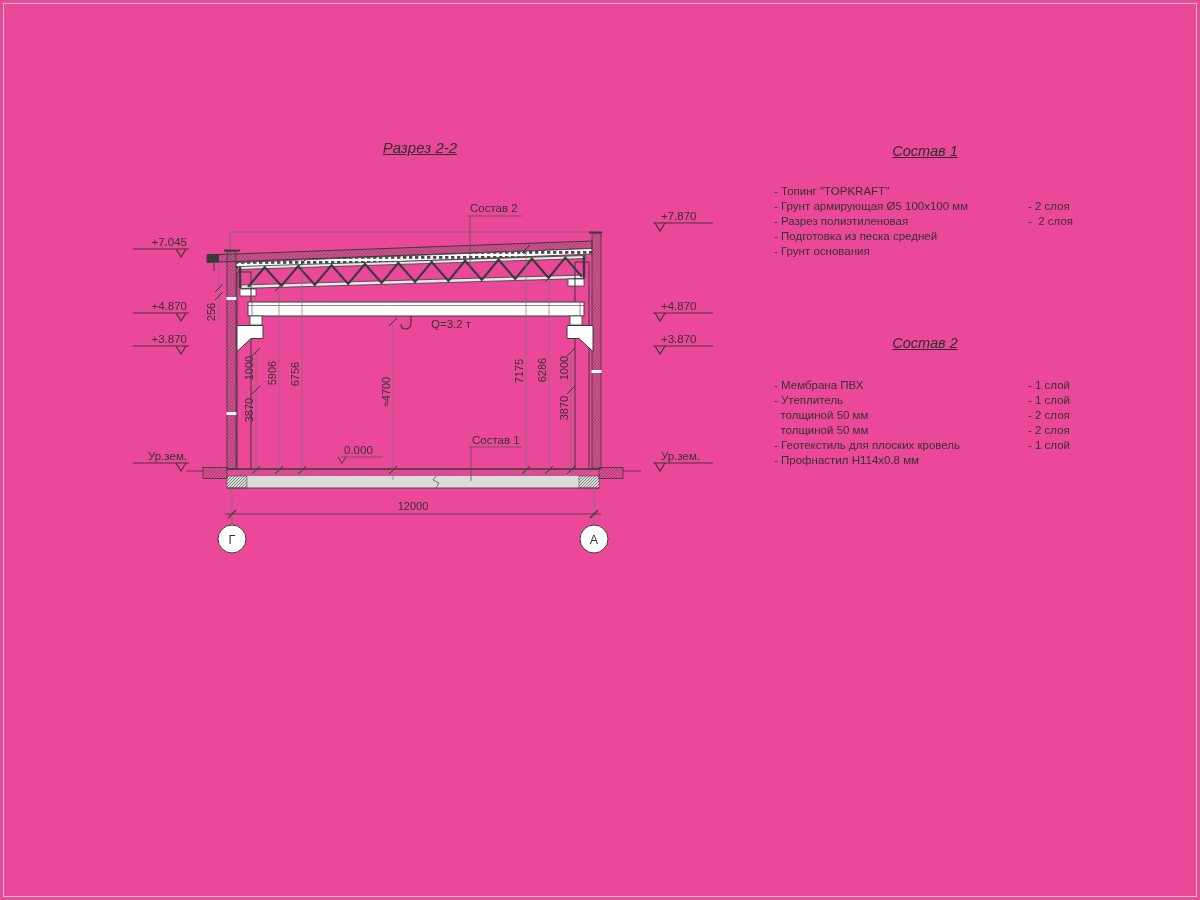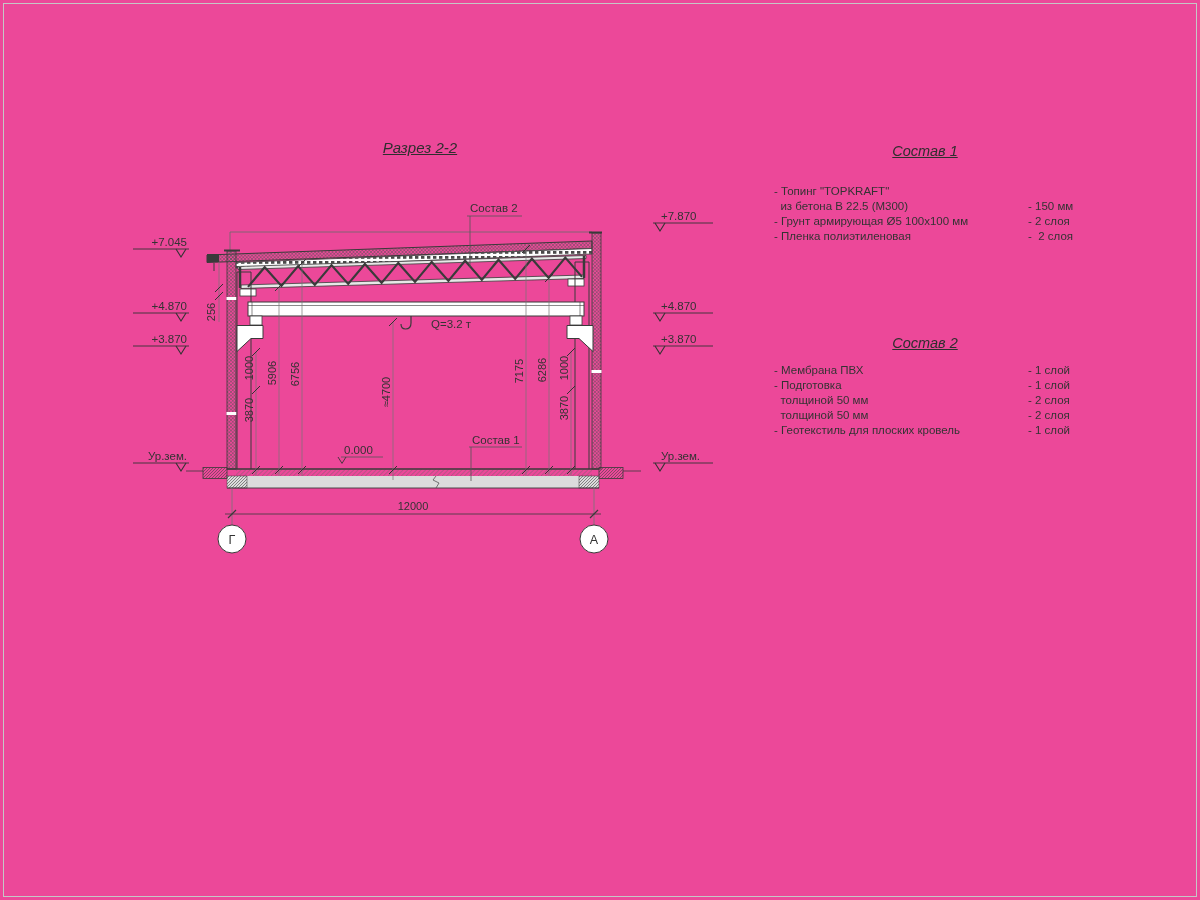--- a/index.html
+++ b/index.html
@@ -170,52 +170,60 @@
   </svg>
 
   <div class="spec" style="top:143px">
     <h2>Состав 1</h2>
     <div class="rows" style="margin-top:25px">
       <div class="row">
           <span class="n">- Топинг "TOPKRAFT"</span>
           <span class="v"></span>
         </div>
       <div class="row">
-          <span class="n">  из бетона В 22.5 (М300)</span>
-          <span class="v">- 150 мм</span>
-        </div>
-      <div class="row">
           <span class="n">- Грунт армирующая Ø5 100x100 мм</span>
           <span class="v">- 2 слоя</span>
         </div>
       <div class="row">
-          <span class="n">- Пленка полиэтиленовая</span>
+          <span class="n">- Разрез полиэтиленовая</span>
           <span class="v">-  2 слоя</span>
+        </div>
+      <div class="row">
+          <span class="n">- Подготовка из песка средней</span>
+          <span class="v"></span>
+        </div>
+      <div class="row">
+          <span class="n">- Грунт основания</span>
+          <span class="v"></span>
         </div>
     </div>
   </div>
 
   <div class="spec" style="top:335px">
     <h2>Состав 2</h2>
-    <div class="rows" style="margin-top:12px">
+    <div class="rows" style="margin-top:27px">
       <div class="row">
           <span class="n">- Мембрана ПВХ</span>
           <span class="v">- 1 слой</span>
         </div>
       <div class="row">
-          <span class="n">- Подготовка</span>
+          <span class="n">- Утеплитель</span>
           <span class="v">- 1 слой</span>
         </div>
       <div class="row">
           <span class="n">  толщиной 50 мм</span>
           <span class="v">- 2 слоя</span>
         </div>
       <div class="row">
           <span class="n">  толщиной 50 мм</span>
           <span class="v">- 2 слоя</span>
         </div>
       <div class="row">
           <span class="n">- Геотекстиль для плоских кровель</span>
           <span class="v">- 1 слой</span>
+        </div>
+      <div class="row">
+          <span class="n">- Профнастил Н114х0.8 мм</span>
+          <span class="v"></span>
         </div>
     </div>
   </div>
 </div>
 
 </body></html>

